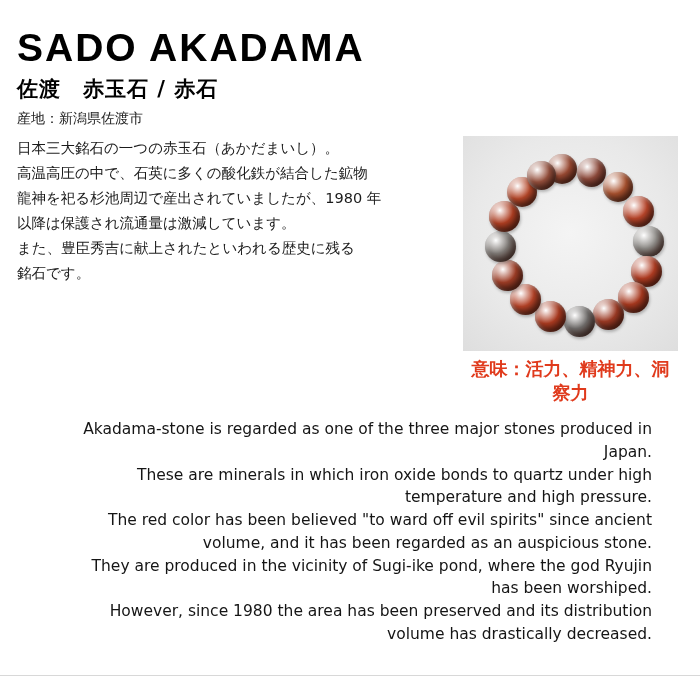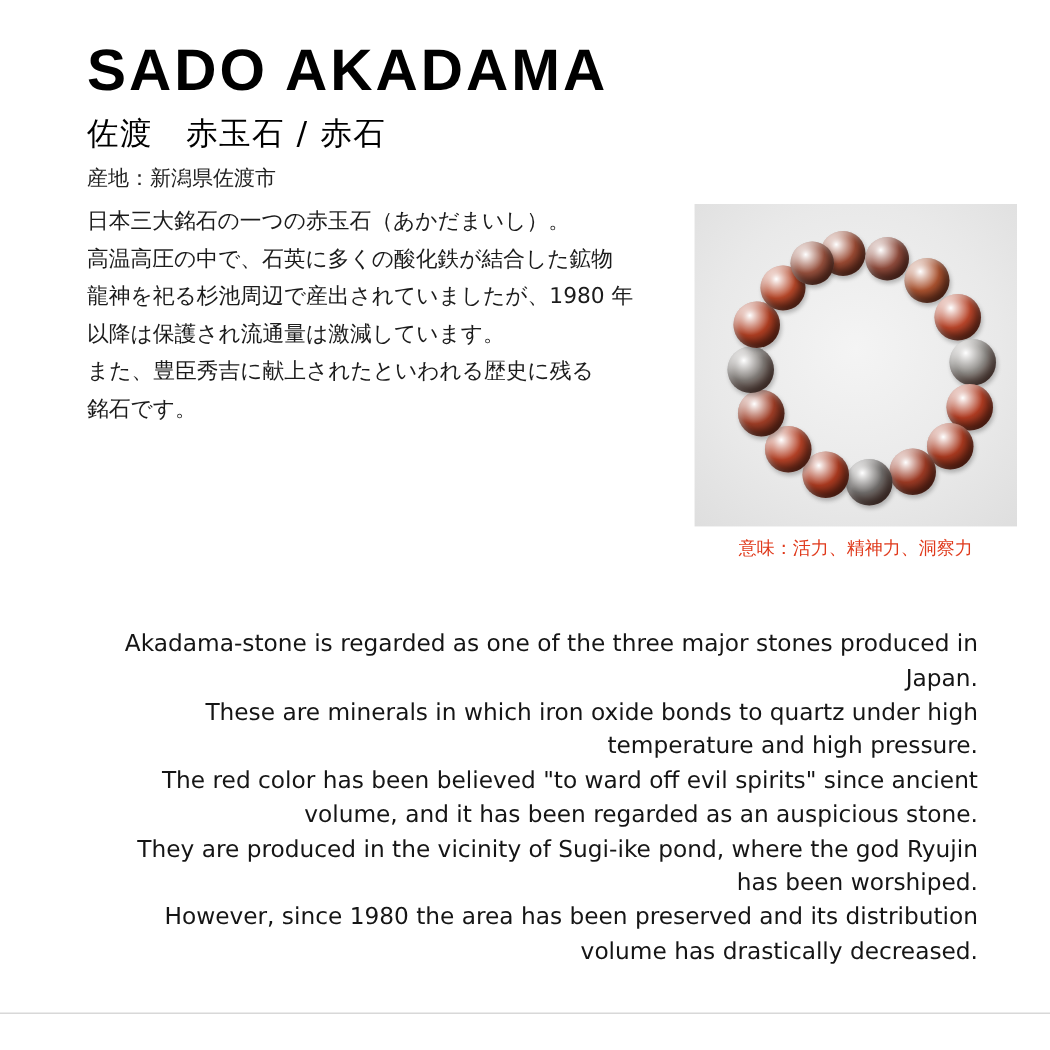--- a/index.html
+++ b/index.html
@@ -13,35 +13,35 @@
     font-family: "Liberation Sans", sans-serif;
     color: #1a1a1a;
     overflow: hidden;
     position: relative;
   }
   .page {
     position: relative;
     width: 700px;
     height: 700px;
     box-sizing: border-box;
-    padding: 24px 22px 0 58px;
+    padding: 24px 22px 0 17px;
   }
   .title-en {
     font-family: "Liberation Sans", sans-serif;
     font-size: 39px;
     font-weight: bold;
     letter-spacing: 2px;
     line-height: 1.05;
     color: #000000;
     margin: 4px 0 0 0;
   }
   .title-jp {
     font-family: "DejaVu Sans", sans-serif;
     font-size: 21px;
-    font-weight: normal;
+    font-weight: bold;
     letter-spacing: 1px;
     color: #000000;
     margin: 6px 0 0 0;
   }
   .origin {
     font-family: Liberation Sans, sans-serif;
     font-size: 14px;
     color: #222222;
     margin: 7px 0 0 0;
   }
@@ -77,22 +77,22 @@
     border-radius: 50%;
     box-shadow: inset -3px -4px 6px rgba(0,0,0,0.45), inset 2px 2px 4px rgba(255,255,255,0.55), 1px 2px 3px rgba(0,0,0,0.25);
   }
   .meaning {
     position: absolute;
     right: 22px;
     top: 357px;
     width: 215px;
     text-align: center;
     font-family: "DejaVu Sans", sans-serif;
-    font-size: 12px;
-    font-weight: normal;
+    font-size: 18px;
+    font-weight: bold;
     color: #e03a1c;
   }
   .en-body {
     position: absolute;
     left: 40px;
     top: 418px;
     width: 612px;
     font-family: "DejaVu Sans", sans-serif;
     font-size: 15.5px;
     line-height: 1.47;

